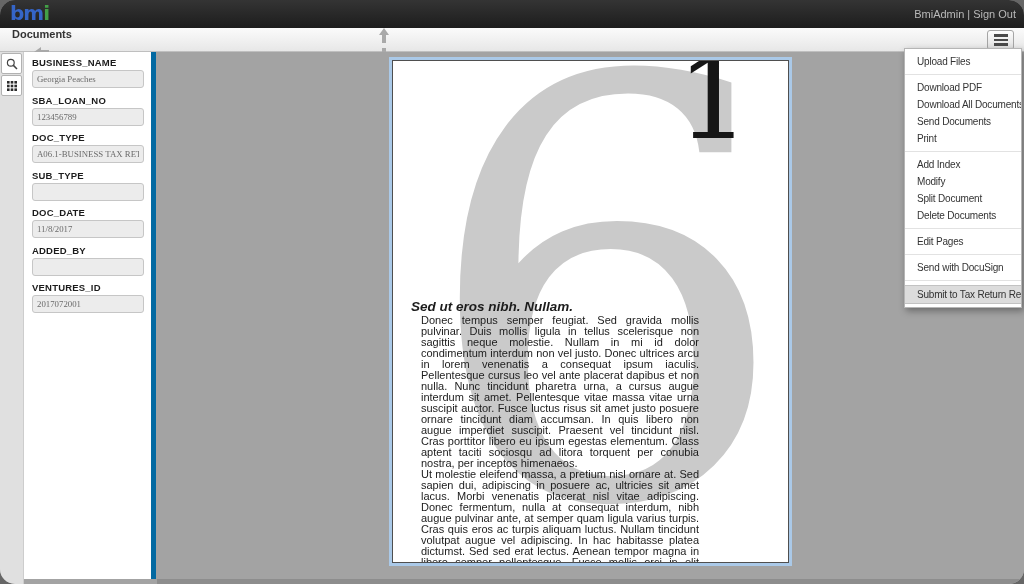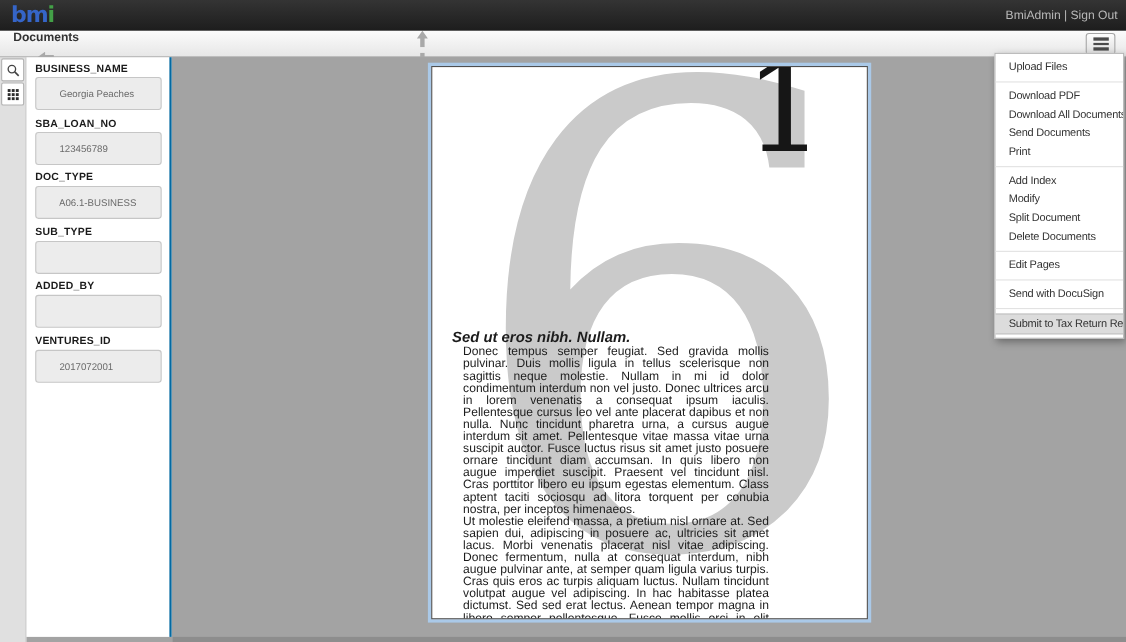--- a/index.html
+++ b/index.html
@@ -1,17 +1,17 @@
 <!DOCTYPE html>
 <html><head>
 <meta charset="utf-8">
 <style>
   * { margin:0; padding:0; box-sizing:border-box; }
   body { font-family:"Liberation Sans", sans-serif; background:#666; }
-  .screen { position:relative; width:1024px; height:584px; overflow:hidden; background:#a3a3a3; }
+  .screen { position:relative; width:1024px; height:584px; overflow:hidden; background:#a3a3a3;border-radius:15px; }
 
   
   .topbar { position:absolute; top:0; left:0; right:0; height:28px;
             background:linear-gradient(#343434, #1d1d1d); }
   .logo { position:absolute; left:10px; top:1px; font-family:"DejaVu Sans", sans-serif;
           font-size:20px; font-weight:bold; letter-spacing:-1px; }
   .logo-bm { color:#3565c8; }
   .logo-i  { color:#43a047; }
   .account { position:absolute; right:8px; top:8px; font-size:11px; color:#b9b9b9; }
   .account a { color:#b9b9b9; text-decoration:none; }
@@ -49,27 +49,27 @@
 
   
   .tool-strip { position:absolute; left:0; top:52px; bottom:0; width:24px;
                 background:#e0e0e0; border-right:1px solid #cdcdcd; }
   .strip-btn { width:21px; height:21px; margin:1px; background:#fff;
                border:1px solid #b2b2b2; border-radius:2px;
                display:flex; align-items:center; justify-content:center; }
 
   
   .index-panel { position:absolute; left:24px; top:52px; bottom:5px; width:132px;
-                 background:#fff; border-right:2px solid #0369a1; padding:5px 7px 0 8px; }
+                 background:#fff; border-right:5px solid #0369a1; padding:5px 7px 0 8px; }
   .field { margin-bottom:6.5px; }
   .field-label { font-size:9.5px; font-weight:bold; color:#1b1b1b; letter-spacing:.2px;
                  margin-bottom:2px; white-space:nowrap; }
-  .field-input { display:block; width:100%; height:30px; background:#ececec;
+  .field-input { display:block; width:100%; height:18px; background:#ececec;
                  border:1px solid #c6c6c6; border-radius:3px; font-size:8.8px; color:#6a6a6a;
-                 padding:0 21px; font-family:Liberation Sans, sans-serif;
+                 padding:0 4px; font-family:Liberation Serif, serif;
                  white-space:nowrap; overflow:hidden; }
 
   
   .viewer { position:absolute; left:157px; top:52px; right:0; bottom:0; background:#a3a3a3; }
   .bottom-strip { position:absolute; left:0; right:0; bottom:0; height:5px; background:#8d8d8d; }
   .doc-page { position:absolute; left:235px; top:8px; width:397px; height:503px;
               background:#fff; border:1px solid #4f4f4f;
               box-shadow:0 0 0 3px #aac9e8; overflow:hidden; }
   .watermark { position:absolute; top:-55px; left:28px; line-height:1;
                font-family:"DejaVu Serif", serif; font-size:580px; color:#cacaca;
@@ -254,20 +254,24 @@
     </div>
     <div class="field">
       <div class="field-label">DOC_TYPE</div>
       <input class="field-input" value="A06.1-BUSINESS TAX RETURN 201" style="">
     </div>
     <div class="field">
       <div class="field-label">SUB_TYPE</div>
       <input class="field-input" value="" style="">
     </div>
     <div class="field">
+      <div class="field-label">DOC_DATE</div>
+      <input class="field-input" value="11/8/2017" style="">
+    </div>
+    <div class="field">
       <div class="field-label">ADDED_BY</div>
       <input class="field-input" value="" style="">
     </div>
     <div class="field">
       <div class="field-label">VENTURES_ID</div>
       <input class="field-input" value="2017072001" style="">
     </div>
   </div>
 
   <div class="viewer">

